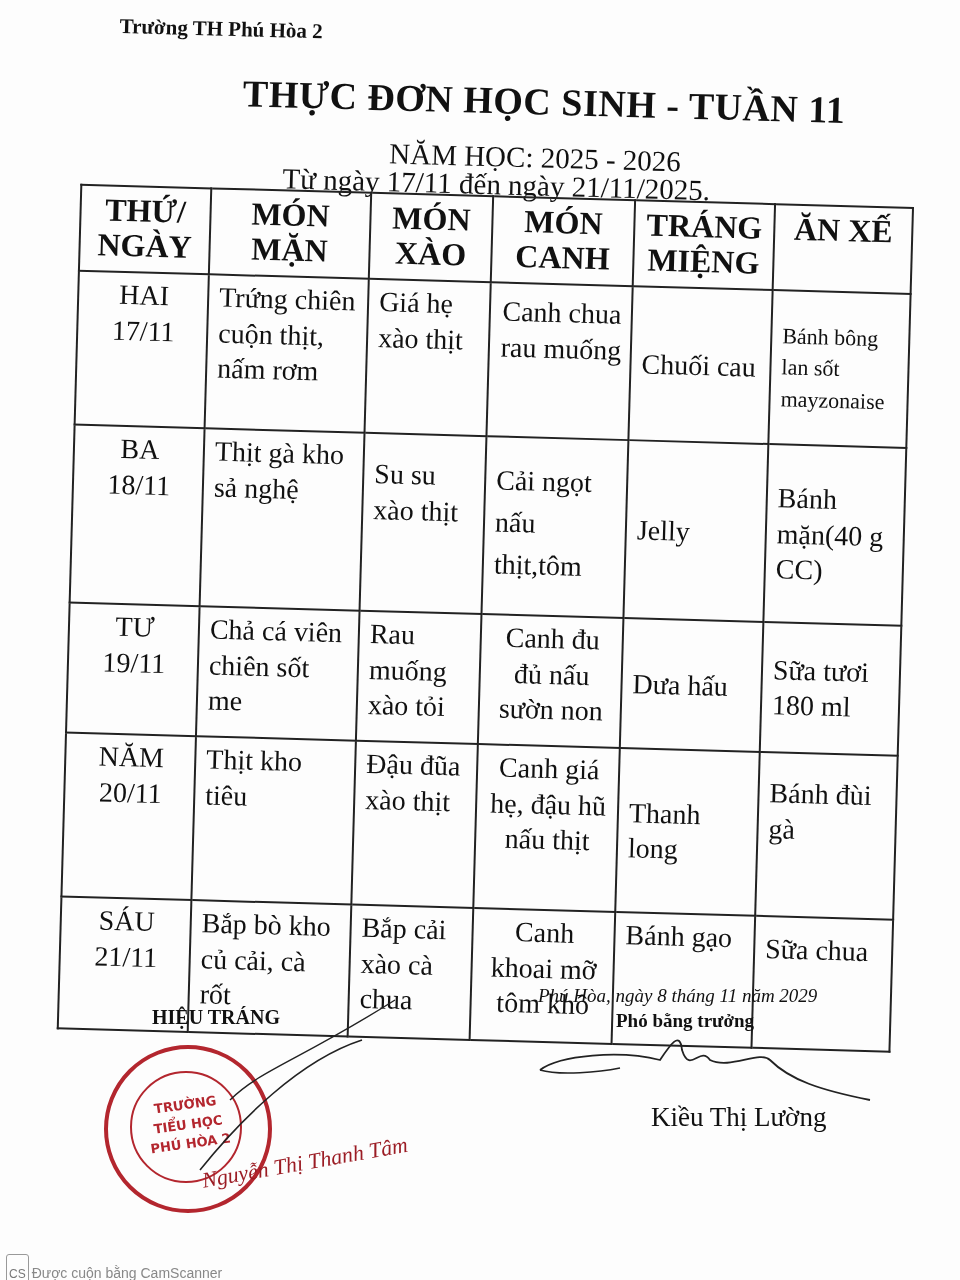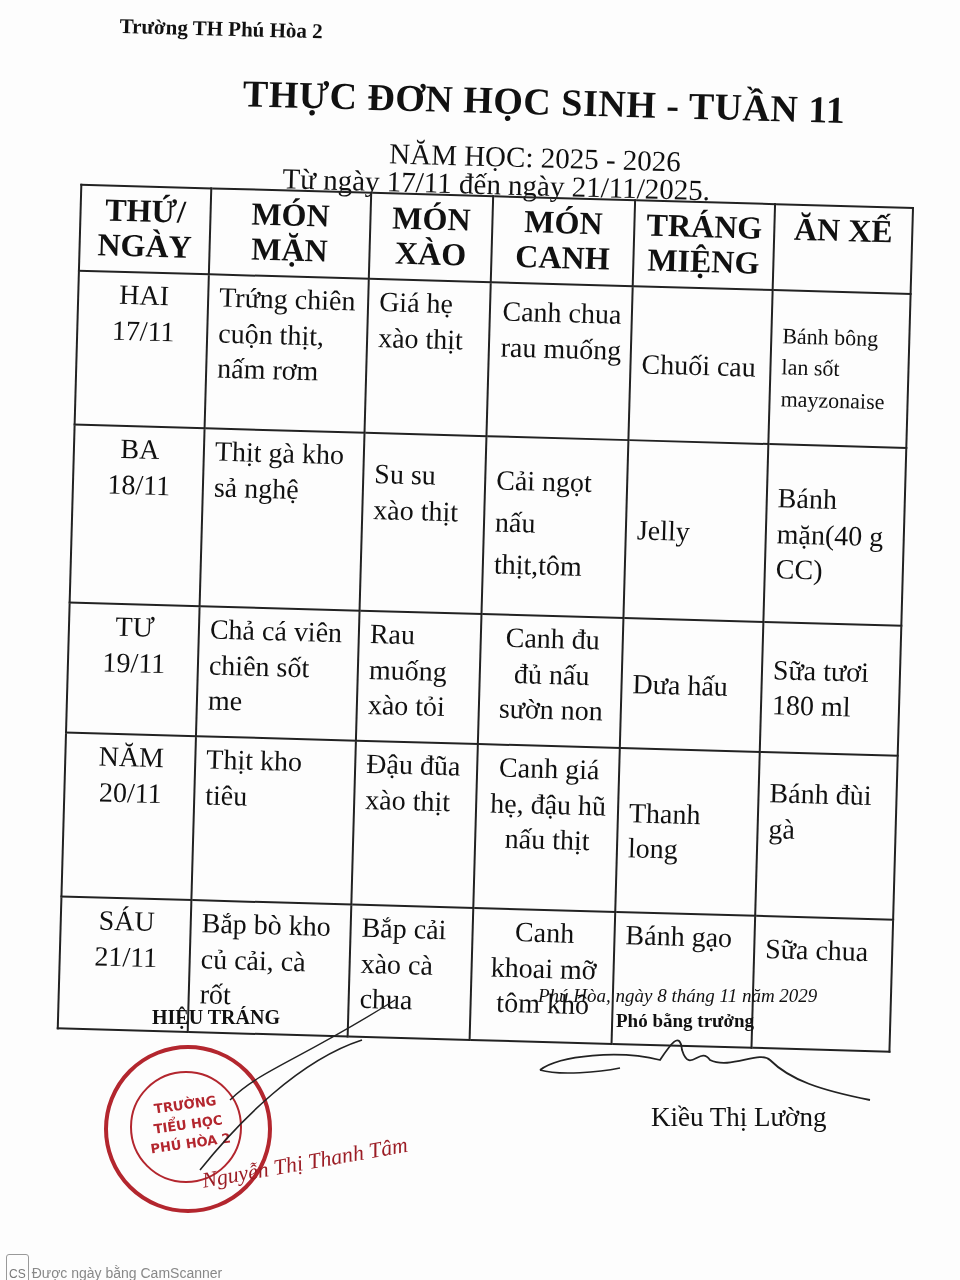--- a/index.html
+++ b/index.html
@@ -121,14 +121,14 @@
   <path d="M200 1170 C 240 1120, 300 1060, 362 1040" stroke="#222" stroke-width="1.6" fill="none"></path>
   <path d="M230 1100 C 260 1070, 300 1060, 395 1000" stroke="#222" stroke-width="1.4" fill="none"></path>
   <path d="M540 1070 C 560 1055, 620 1050, 660 1060 C 670 1045, 680 1030, 682 1050 C 690 1075, 700 1045, 710 1060 C 730 1070, 760 1050, 770 1060 C 790 1080, 820 1090, 870 1100" stroke="#222" stroke-width="1.8" fill="none"></path>
   <path d="M540 1070 C 560 1076, 600 1072, 620 1068" stroke="#222" stroke-width="1.6" fill="none"></path>
 </svg>
 
 <div class="signame">Nguyễn Thị Thanh Tâm</div>
 <div class="kieu">Kiều Thị Lường</div>
 
 <div class="cs">
-  <span class="logo">CS</span><span>Được ngày bằng CamScanner</span>
+  <span class="logo">CS</span><span>Được cuộn bằng CamScanner</span>
 </div>
 
 </body></html>

